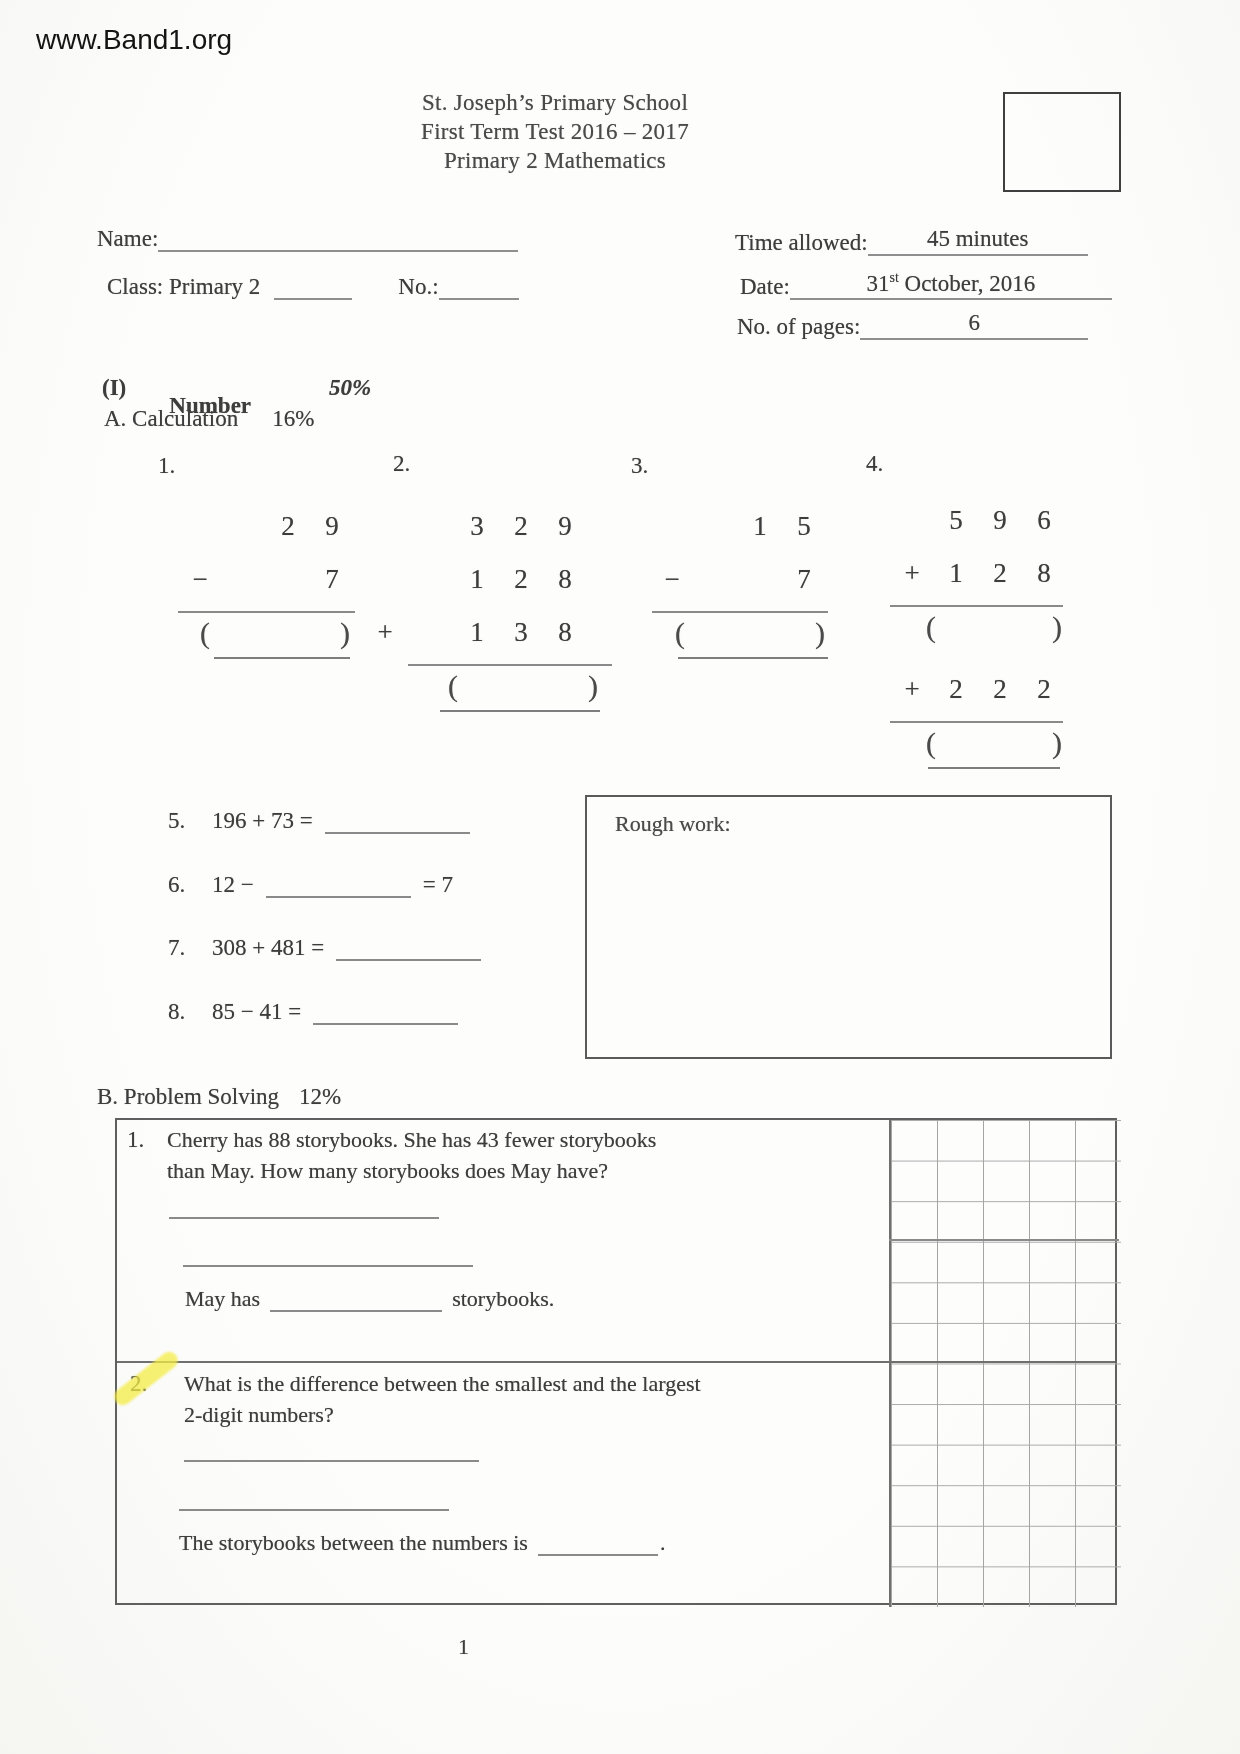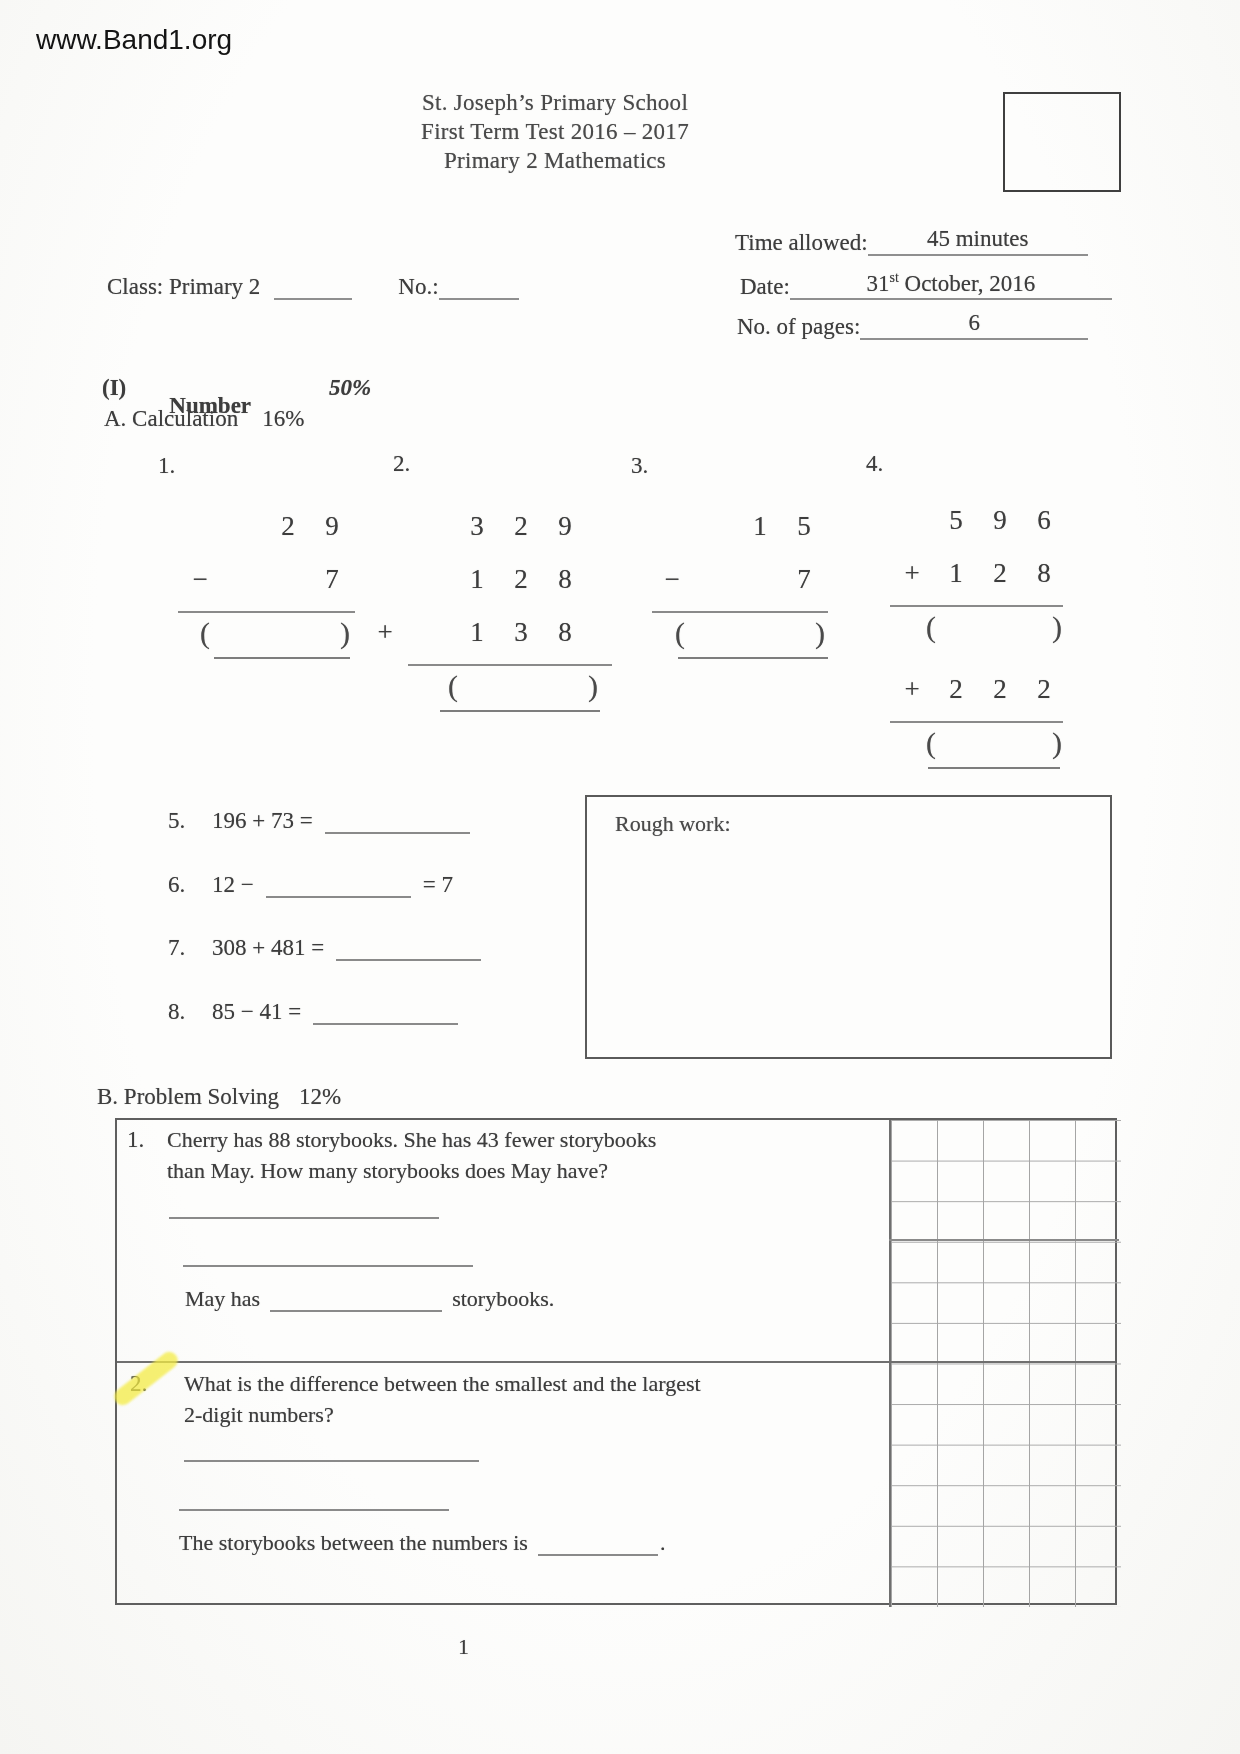--- a/index.html
+++ b/index.html
@@ -78,20 +78,24 @@
   <div class="abs watermark" style="left:36px;top:24px;">www.Band1.org</div>
 
   <div class="abs hdr scan" style="left:330px;top:88px;">
     <div>St. Joseph’s Primary School</div>
     <div>First Term Test 2016 – 2017</div>
     <div>Primary 2 Mathematics</div>
   </div>
 
   <div class="abs scorebox" style="left:1003px;top:92px;width:114px;height:96px;"></div>
 
+  <div class="abs info-row scan" style="left:97px;top:226px;">
+    <span>Name:</span>
+    <span class="u-line" style="width:360px;"></span>
+  </div>
   <div class="abs info-row scan" style="left:735px;top:226px;">
     <span>Time allowed:</span>
     <span class="u-val" style="width:220px;">45 minutes</span>
   </div>
 
   <div class="abs info-row scan" style="left:98px;top:274px;margin-left:9px;">
     <span>Class: Primary 2</span>
     <span class="u-line" style="width:78px;margin-left:14px;"></span>
     <span style="margin-left:46px;">No.:</span>
     <span class="u-line" style="width:80px;"></span>
@@ -105,21 +109,21 @@
     <span class="u-val" style="width:228px;">6</span>
   </div>
 
   <div class="abs sec-h bold scan" style="left:102px;top:375px;">
     <span>(I)</span>
     <span style="margin-left:43px;margin-top:18px;">Number</span>
     <span style="margin-left:78px;font-style:italic;">50%</span>
   </div>
   <div class="abs sec-h scan" style="left:104px;top:406px;">
     <span>A. Calculation</span>
-    <span style="margin-left:24px;">16%</span>
+    <span style="margin-left:34px;">16%</span>
   </div>
 
   <div class="abs vp-no scan" style="left:158px;top:453px;">1.</div>
   <div class="abs vp-no scan" style="left:393px;top:451px;">2.</div>
   <div class="abs vp-no scan" style="left:631px;top:453px;">3.</div>
   <div class="abs vp-no scan" style="left:866px;top:451px;">4.</div>
 
   <div class="vp-body vp1 scan" style="left:178px;top:500px;width:178px;">
     <div class="vp-row">
         <span class="c"></span>

